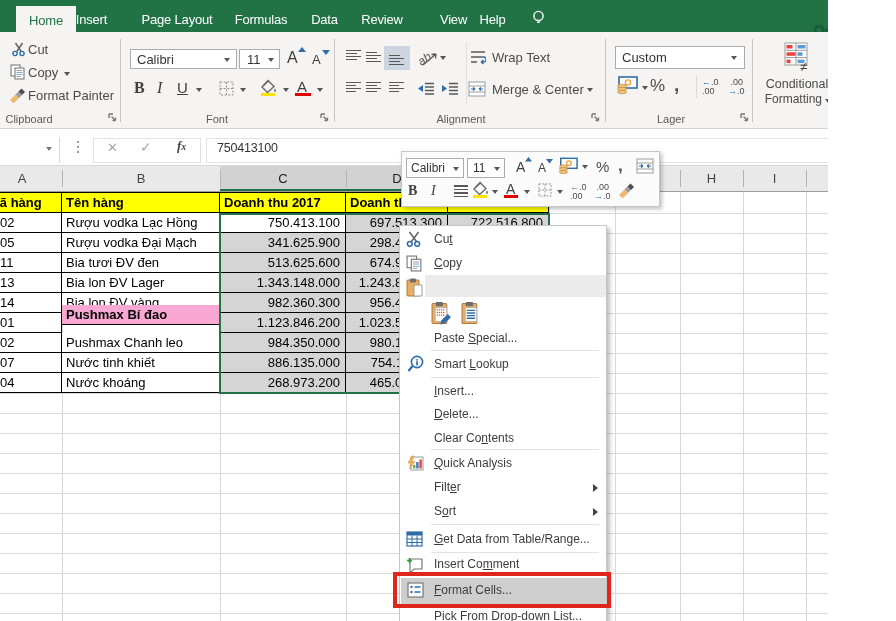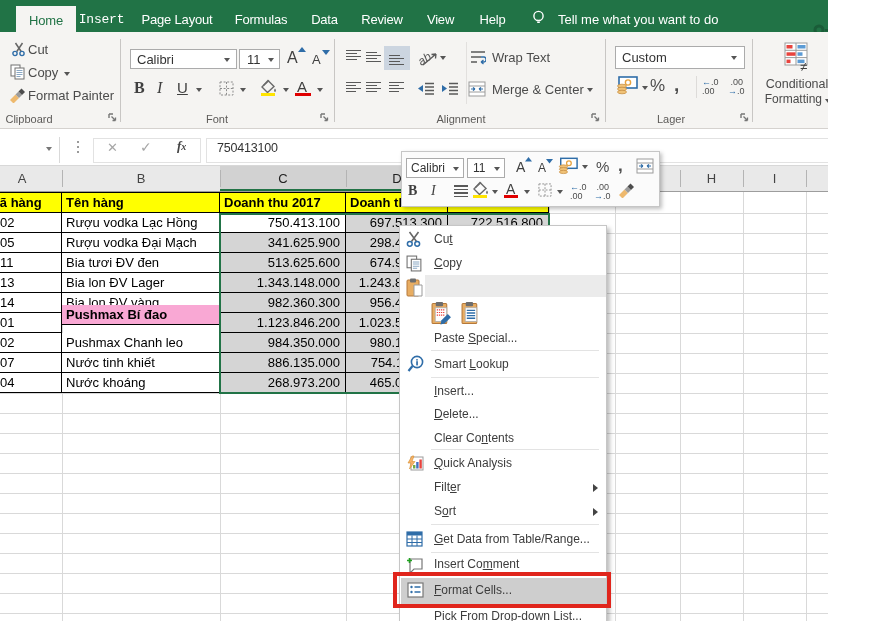--- a/index.html
+++ b/index.html
@@ -51,32 +51,31 @@
 <div id="tabbar">
   <svg class="abs" style="left:805px;top:0" width="91" height="32" viewBox="0 0 91 32">
     <circle cx="46" cy="13" r="18" fill="none" stroke="#1a5c38" stroke-width="5"></circle>
     <path d="M43.5 10.5 L54 21" stroke="#1a5c38" stroke-width="5.5"></path>
     <path d="M37.5 4.5 L48.5 7 L40 15.5 z" fill="#1a5c38"></path>
     <circle cx="14" cy="30" r="4" fill="none" stroke="#1a5c38" stroke-width="3"></circle>
     <rect x="20" y="29" width="71" height="2.5" fill="#1a5c38"></rect>
   </svg>
 </div>
 <div id="hometab">Home</div>
-<div class="tab" style="left:74px;width:55px;font-family:Liberation Mono, monospace;">Insert</div>
+<div class="tab" style="left:64px;width:55px;">Insert</div>
 <div class="tab" style="left:131px;width:92px;">Page Layout</div>
 <div class="tab" style="left:223px;width:76px;">Formulas</div>
 <div class="tab" style="left:299px;width:51px;">Data</div>
 <div class="tab" style="left:350px;width:64px;">Review</div>
-<div class="tab" style="left:414px;width:53px;">View</div>
+<div class="tab" style="left:427px;width:53px;">View</div>
 <div class="tab" style="left:467px;width:51px;">Help</div>
 <svg class="abs" style="left:531px;top:10px" width="15" height="16" viewBox="0 0 15 16">
   <circle cx="7.5" cy="6" r="4.6" fill="none" stroke="#fff" stroke-width="1.4"></circle>
   <path d="M5.8 10.5 h3.4 M6.2 12.3 h2.6" stroke="#fff" stroke-width="1.3"></path>
 </svg>
-<div class="tab" style="left:558px;width:170px;text-align:left;font-size:13px;letter-spacing:0;">Tell me what you want to do</div>
 
 <div id="ribbon"></div>
 <div class="gsep" style="left:120px;top:39px;height:83px;"></div>
 <div class="gsep" style="left:334px;top:39px;height:83px;"></div>
 <div class="gsep" style="left:605px;top:39px;height:83px;"></div>
 <div class="gsep" style="left:752px;top:39px;height:83px;"></div>
 
 <svg width="0" height="0" style="position:absolute">
       <defs>
 <g id="ql">

